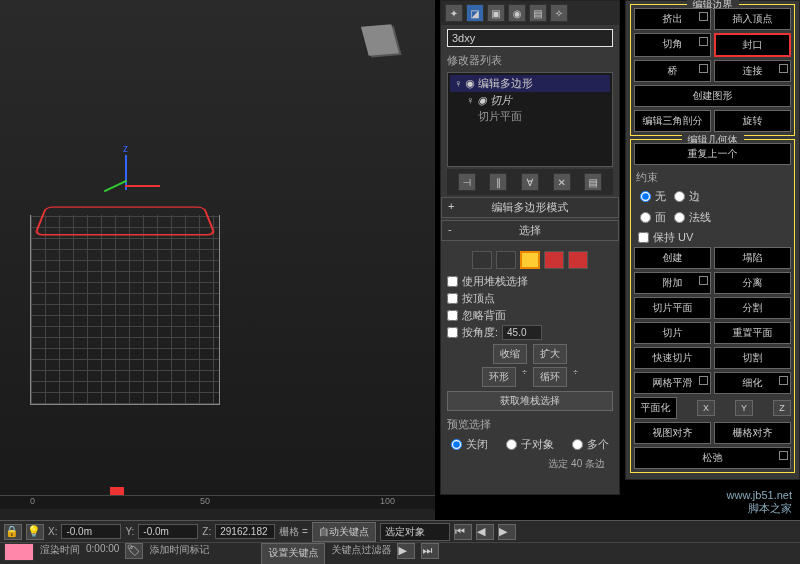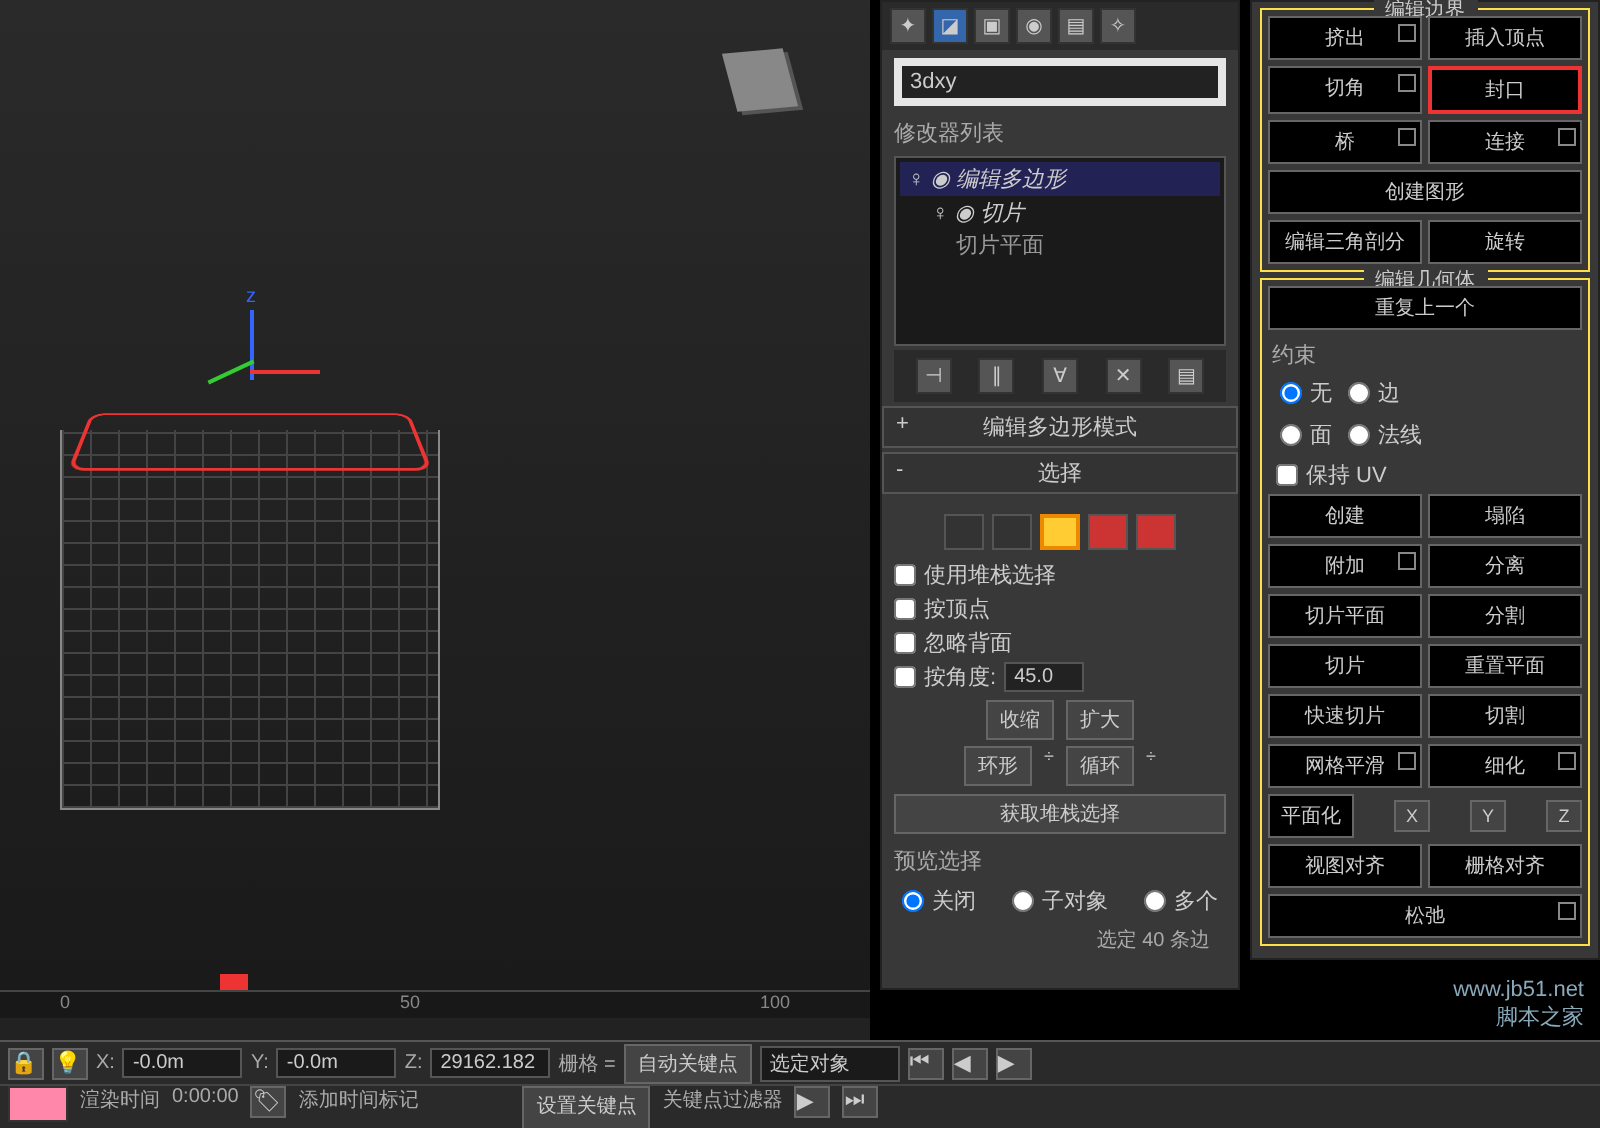--- a/index.html
+++ b/index.html
@@ -13,25 +13,25 @@
 .gizmo .x{position:absolute;left:30px;top:30px;width:35px;height:2px;background:#e33}
 .gizmo .y{position:absolute;left:8px;top:30px;width:25px;height:2px;background:#3c3;transform:rotate(-25deg)}
 .building{position:absolute;left:30px;top:195px;width:200px;height:220px}
 .bldg-top{position:absolute;top:0;left:10px;width:170px;height:50px;border:2px solid #e33;border-radius:8px;transform:perspective(300px) rotateX(55deg)}
 .bldg-body{position:absolute;top:20px;left:0;width:190px;height:190px;border-left:1px solid #888;border-right:1px solid #888;border-bottom:1px solid #888;background:repeating-linear-gradient(0deg,#444 0px,#444 1px,transparent 1px,transparent 11px),repeating-linear-gradient(90deg,#444 0px,#444 1px,transparent 1px,transparent 14px)}
 .panel{position:absolute;background:#383838;border:1px solid #222}
 .mod-panel{left:440px;top:0;width:180px;height:495px}
 .cmd-panel{left:625px;top:0;width:175px;height:480px}
 .top-icons{height:24px;background:#2a2a2a;display:flex;align-items:center;padding:0 4px;gap:3px}
 .ico{width:18px;height:18px;background:#555;border:1px solid #333;display:inline-flex;align-items:center;justify-content:center;font-size:10px}
-.obj-name{margin:4px 6px;background:#222;border:4px solid #e5e5e5;padding:2px 4px;color:#ccc}
+.obj-name{margin:4px 6px;background:#222;border:1px solid #e5e5e5;padding:2px 4px;color:#ccc}
 .lbl{padding:2px 6px;color:#aaa}
 .mod-list{margin:2px 6px;background:#1a1a1a;border:1px solid #555;height:95px;padding:2px}
 .mod-item{padding:1px 4px;font-size:11px}
-.mod-item.sel{background:#225;font-style:italic}
+.mod-item.sel{background:#225;}
 .mod-item.it{font-style:italic;padding-left:16px}
 .mod-sub{padding-left:28px;color:#999}
 .tool-row{display:flex;justify-content:space-around;padding:4px;margin:2px 6px;background:#2a2a2a}
 .rollout-hd{background:#333;padding:2px 4px;margin:2px 0;text-align:center;border:1px solid #555;position:relative}
 .rollout-hd::before{content:"-";position:absolute;left:6px}
 .rollout-hd.plus::before{content:"+"}
 .rollout-body{padding:4px 6px}
 .sel-icons{display:flex;justify-content:center;gap:4px;padding:4px}
 .sel-ico{width:20px;height:18px;border:1px solid #555;background:#333}
 .sel-ico.active{background:#ffcc33;border:2px solid #e80}

